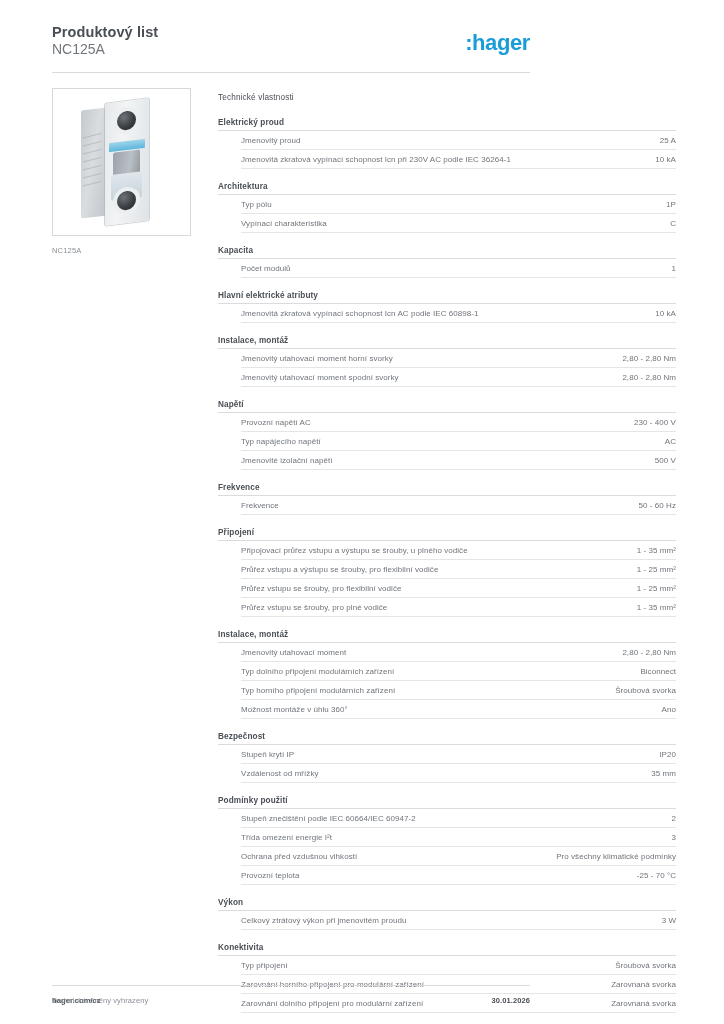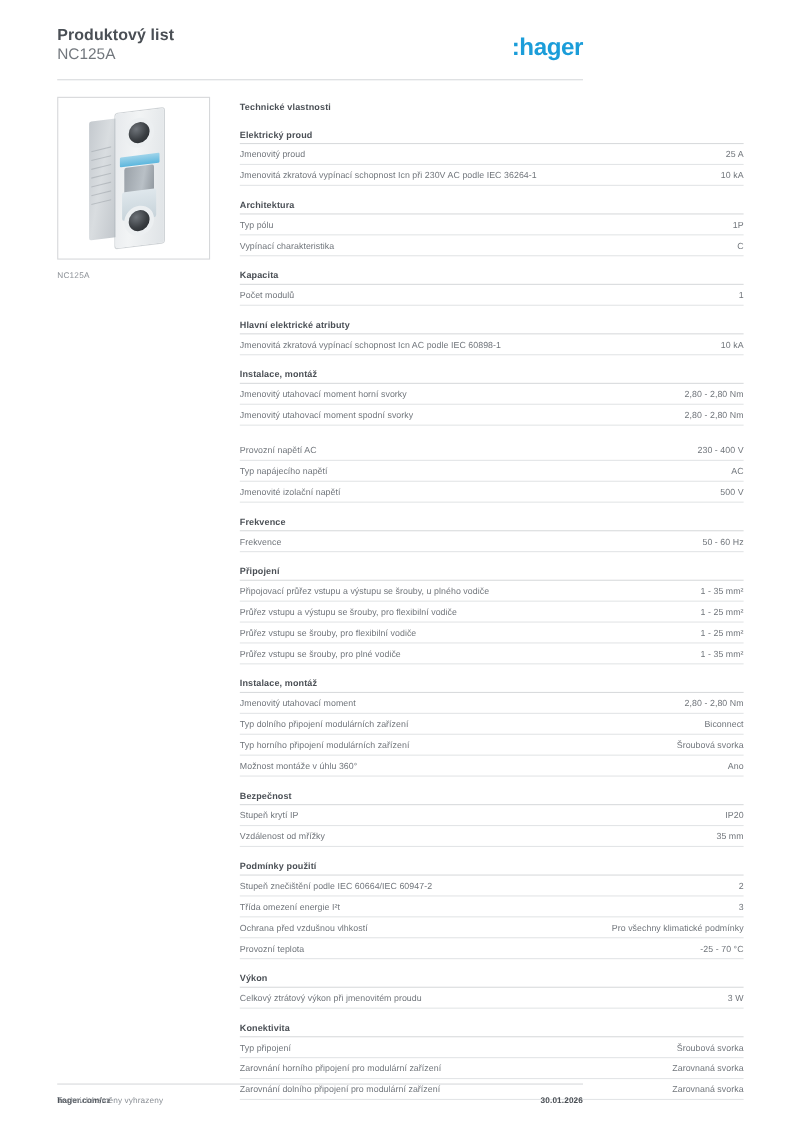--- a/index.html
+++ b/index.html
@@ -170,21 +170,21 @@
 
   
   .specs {
     position: absolute;
     left: 218px;
     top: 93px;
     width: 458px;
   }
   .specs-title {
     font-size: 8.2px;
-    font-weight: bold;
+    font-weight: normal;
     color: #4a4f55;
     letter-spacing: 0.15px;
     margin: 0 0 16px 0;
   }
   .group { margin-bottom: 13px; }
   .group-title {
     font-size: 8.2px;
     font-weight: bold;
     color: #4a4f55;
     letter-spacing: 0.12px;
@@ -193,20 +193,21 @@
     margin: 0;
   }
   .row {
     display: flex;
     align-items: flex-start;
     justify-content: space-between;
     gap: 12px;
     border-bottom: 1px solid #e3e5e7;
     padding: 3.5px 0 3.5px 0;
     min-height: 10px;
+    margin-left: 23px;
   }
   .row .label {
     font-size: 8px;
     color: #70757b;
     line-height: 11px;
     letter-spacing: 0.05px;
     flex: 1 1 auto;
   }
   .row .value {
     font-size: 8px;
@@ -343,20 +344,21 @@
           <div class="row">
             <div class="label">Jmenovitý utahovací moment horní svorky</div>
             <div class="value">2,80 - 2,80 Nm</div>
           </div>
           <div class="row">
             <div class="label">Jmenovitý utahovací moment spodní svorky</div>
             <div class="value">2,80 - 2,80 Nm</div>
           </div>
         </div>
         <div class="group">
+          <div class="group-title">Napětí</div>
           <div class="row">
             <div class="label">Provozní napětí AC</div>
             <div class="value">230 - 400 V</div>
           </div>
           <div class="row">
             <div class="label">Typ napájecího napětí</div>
             <div class="value">AC</div>
           </div>
           <div class="row">
             <div class="label">Jmenovité izolační napětí</div>

